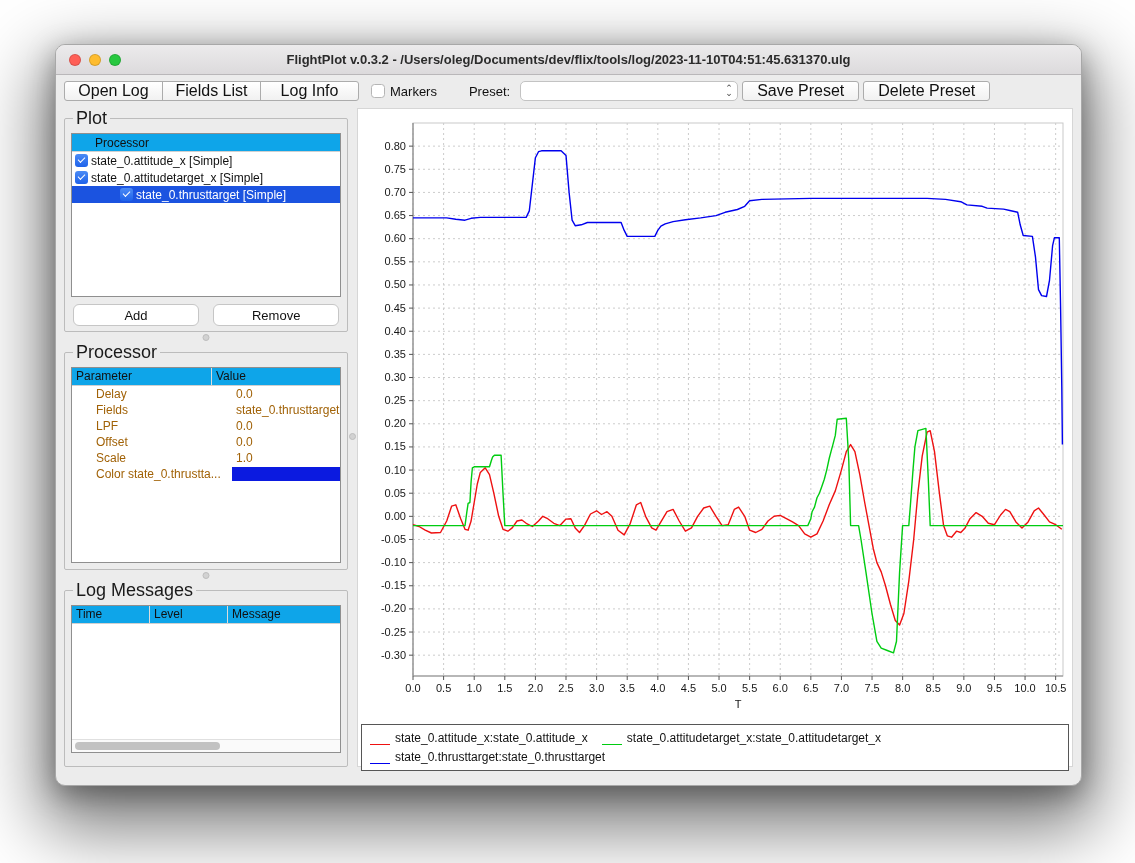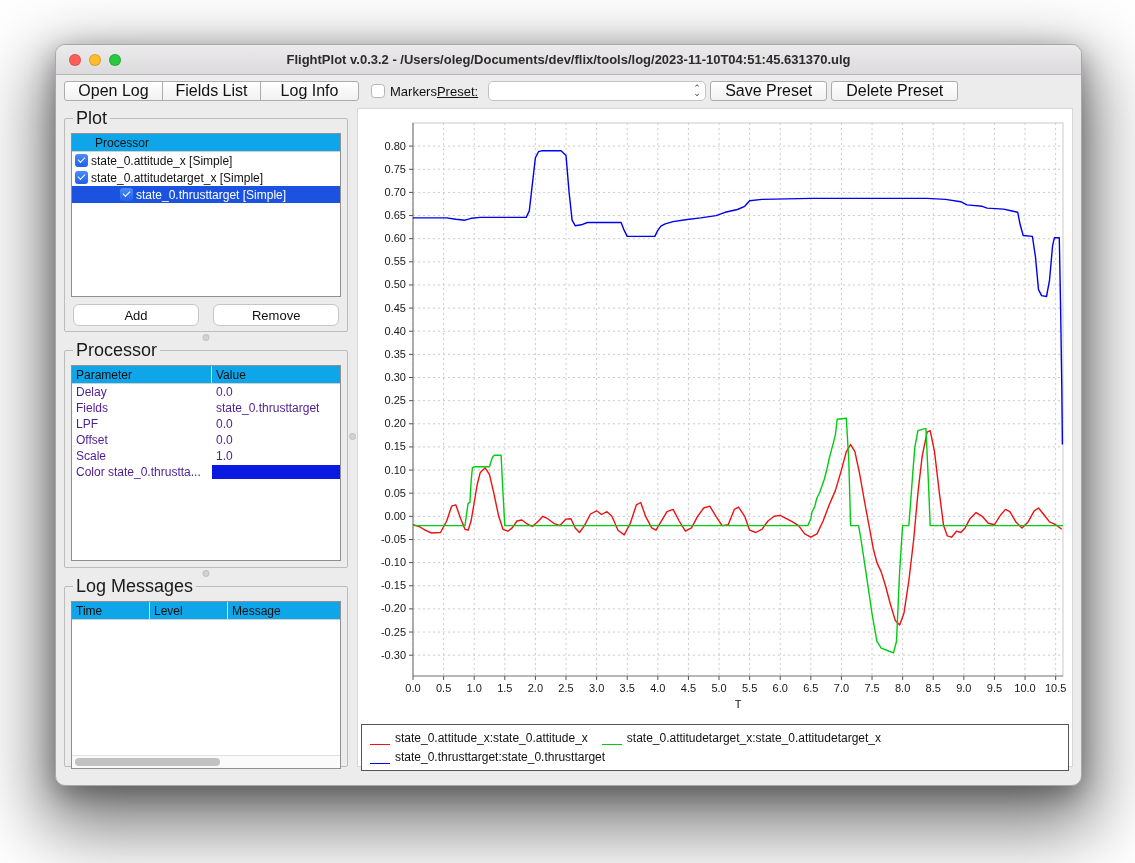--- a/index.html
+++ b/index.html
@@ -32,21 +32,21 @@
     height:20px; font-size:16px; color:#111; background:linear-gradient(#ffffff,#f1f1f1);
     border:1px solid #acacac; display:flex; align-items:center; justify-content:center;
     padding:0 14px; cursor:default; white-space:nowrap;
   }
   .seg-group .btn { width:99px; margin-right:-1px; border-radius:0; }
   .seg-group .btn:first-child { border-radius:3px 0 0 3px; }
   .seg-group .btn:last-child { border-radius:0 3px 3px 0; margin-right:0; }
   .standalone { border-radius:3px; margin-left:4px; }
   .chk-wrap { display:flex; align-items:center; margin-left:12px; gap:5px; font-size:13px; color:#111; }
   .chk-box { width:14px; height:14px; background:#ffffff; border:1px solid #b5b5b5; border-radius:3.5px; }
-  .preset-label { margin-left:0; font-size:13px; color:#111;text-decoration:underline; }
+  .preset-label { margin-left:32px; font-size:13px; color:#111; }
   .combo {
     margin-left:10px; width:218px; height:20px; background:#fff; border:1px solid #c3c3c3;
     border-radius:5px; display:flex; align-items:center; justify-content:flex-end; overflow:hidden;
   }
   .combo .val { flex:1; font-size:12px; padding-left:6px; color:#111; }
   .stepper { width:16px; height:100%; display:flex; flex-direction:column; align-items:center; justify-content:center; color:#444; }
   .stepper span { font-size:9px; line-height:5px; }
 
   
   .main { display:flex; padding:2px 8px 8px 8px; height:669px; }
@@ -77,28 +77,28 @@
   .cb { width:13px; height:13px; border-radius:3px; background:linear-gradient(#4b8bf5,#1e62ea); position:relative; }
   .cb::after { content:''; position:absolute; left:3px; top:3px; width:6px; height:3px;
     border-left:1.8px solid #fff; border-bottom:1.8px solid #fff; transform:rotate(-45deg); }
   .plot-row.selected { background:#1b53e0; color:#ffffff;padding-left:45px; }
   .btn-row { display:flex; justify-content:space-between; margin-top:7px; padding:0 2px; }
   .rbtn { width:126px; height:22px; background:#ffffff; border:1px solid #c6c6c6; border-radius:6px;
     font-size:13px; color:#111; display:flex; align-items:center; justify-content:center; }
 
   
   .param-table { height:196px; }
-  .param-row { display:flex; height:16px; font-size:12px; color:#4c1d95; align-items:center; }
+  .param-row { display:flex; height:16px; font-size:12px; color:#a16207; align-items:center;padding-left:20px; }
   .param-row .c1 { width:140px; padding-left:4px; white-space:nowrap; overflow:hidden; }
   .param-row .c2 { flex:1; padding-left:4px; }
   .param-head .th.c1h { width:140px; } .param-head .th.c2h { flex:1; }
   .swatch { height:14px; margin:0; flex:1; }
 
   
-  .log-table { height:168px; display:flex; flex-direction:column; }
+  .log-table { height:148px; display:flex; flex-direction:column; }
   .log-head .th.t1 { width:78px; } .log-head .th.t2 { width:78px; } .log-head .th.t3 { flex:1; }
   .log-body { flex:1; background:#fff; }
   .hscroll { height:13px; background:#fafafa; border-top:1px solid #e0e0e0; position:relative; }
   .hscroll .thumb { position:absolute; left:3px; top:2px; width:145px; height:8px; background:#c2c2c2; border-radius:4px; }
 
   
   .chart-col { flex:1; display:flex; flex-direction:column; background:#fff; border:1px solid #d6d6d6; padding:1px; }
   .chart-canvas-wrap { flex:1; }
   svg text { font-size:11px; fill:#171717; font-family:"Liberation Sans", sans-serif; }
   .legendbox {

